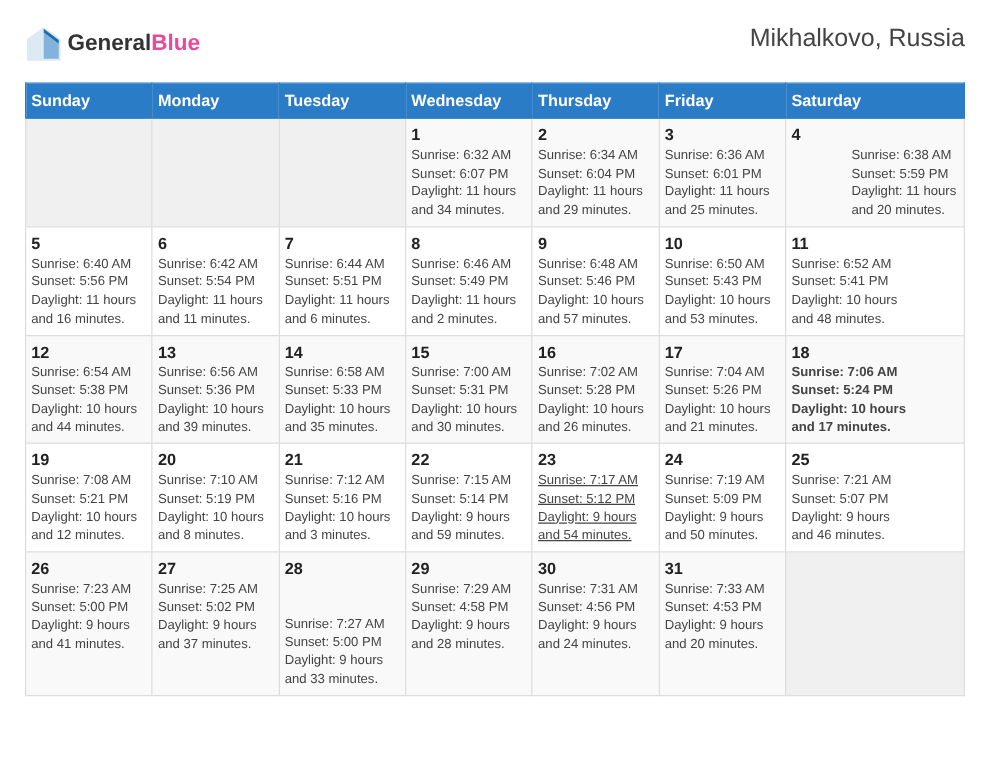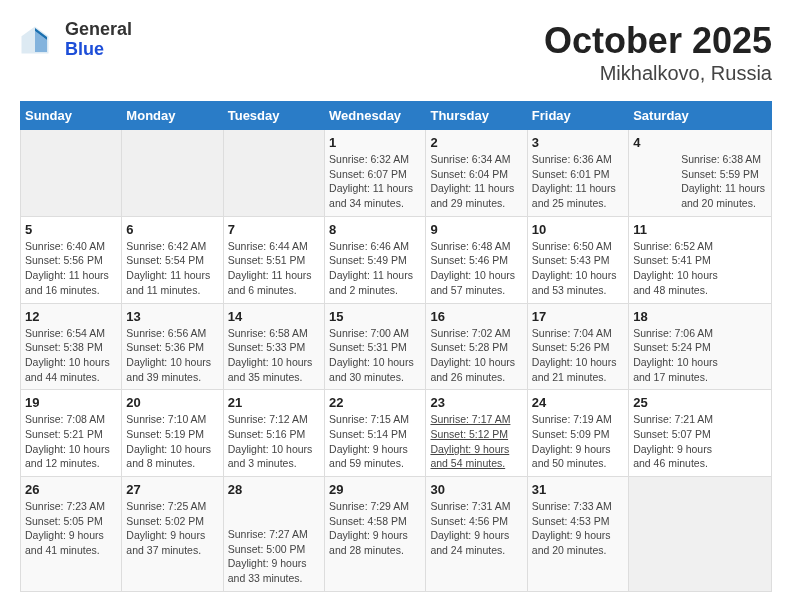--- a/index.html
+++ b/index.html
@@ -15,33 +15,32 @@
       justify-content: space-between;
       align-items: flex-start;
       margin-bottom: 16px;
     }
     .logo {
       display: flex;
       align-items: center;
     }
     .logo-text {
       display: flex;
-      flex-direction: column;
+      flex-direction: row;
       line-height: 1.1;
-      margin-left: 11px;
     }
     .logo-general {
       font-size: 18px;
       font-weight: bold;
       color: #333;
     }
     .logo-blue {
       font-size: 18px;
       font-weight: bold;
-      color: #1d4ed8;
+      color: #ec4899;
     }
     .logo-icon {
       width: 30px;
       height: 30px;
       margin-right: 4px;
     }
     .title-block {
       text-align: right;
     }
     .month-year {
@@ -110,21 +109,20 @@
       <polygon points="20,2 38,15 38,38 2,38 2,15" fill="#1a6faf" opacity="0.15"></polygon>
       <polygon points="20,4 36,16 36,20 20,8" fill="#1a6faf"></polygon>
       <polygon points="20,8 36,20 36,36 20,36" fill="#2a7cc7" opacity="0.5"></polygon>
     </svg>
     <div class="logo-text">
       <span class="logo-general">General</span>
       <span class="logo-blue">Blue</span>
     </div>
   </div>
   <div class="title-block">
-    <div class="month-year">October 2025</div>
     <div class="location">Mikhalkovo, Russia</div>
   </div>
 </div>
 
 <table>
   <thead>
     <tr>
       <th>Sunday</th>
       <th>Monday</th>
       <th>Tuesday</th>
@@ -257,21 +255,21 @@
         </td>
         <td>
           <span class="day-number">17</span>
           <div class="day-info" style="white-space: pre-line;">Sunrise: 7:04 AM
 Sunset: 5:26 PM
 Daylight: 10 hours
 and 21 minutes.</div>
         </td>
         <td>
           <span class="day-number">18</span>
-          <div class="day-info" style="white-space: pre-line;">Sunrise: 7:06 AM
+          <div class="day-info" style="white-space: pre-line; font-weight: bold;">Sunrise: 7:06 AM
 Sunset: 5:24 PM
 Daylight: 10 hours
 and 17 minutes.</div>
         </td>
       </tr>
       <tr>
         <td>
           <span class="day-number">19</span>
           <div class="day-info" style="white-space: pre-line;">Sunrise: 7:08 AM
 Sunset: 5:21 PM
@@ -318,21 +316,21 @@
           <div class="day-info" style="white-space: pre-line;">Sunrise: 7:21 AM
 Sunset: 5:07 PM
 Daylight: 9 hours
 and 46 minutes.</div>
         </td>
       </tr>
       <tr>
         <td>
           <span class="day-number">26</span>
           <div class="day-info" style="white-space: pre-line;">Sunrise: 7:23 AM
-Sunset: 5:05 PM
+Sunset: 5:00 PM
 Daylight: 9 hours
 and 41 minutes.</div>
         </td>
         <td>
           <span class="day-number">27</span>
           <div class="day-info" style="white-space: pre-line;">Sunrise: 7:25 AM
 Sunset: 5:02 PM
 Daylight: 9 hours
 and 37 minutes.</div>
         </td>

